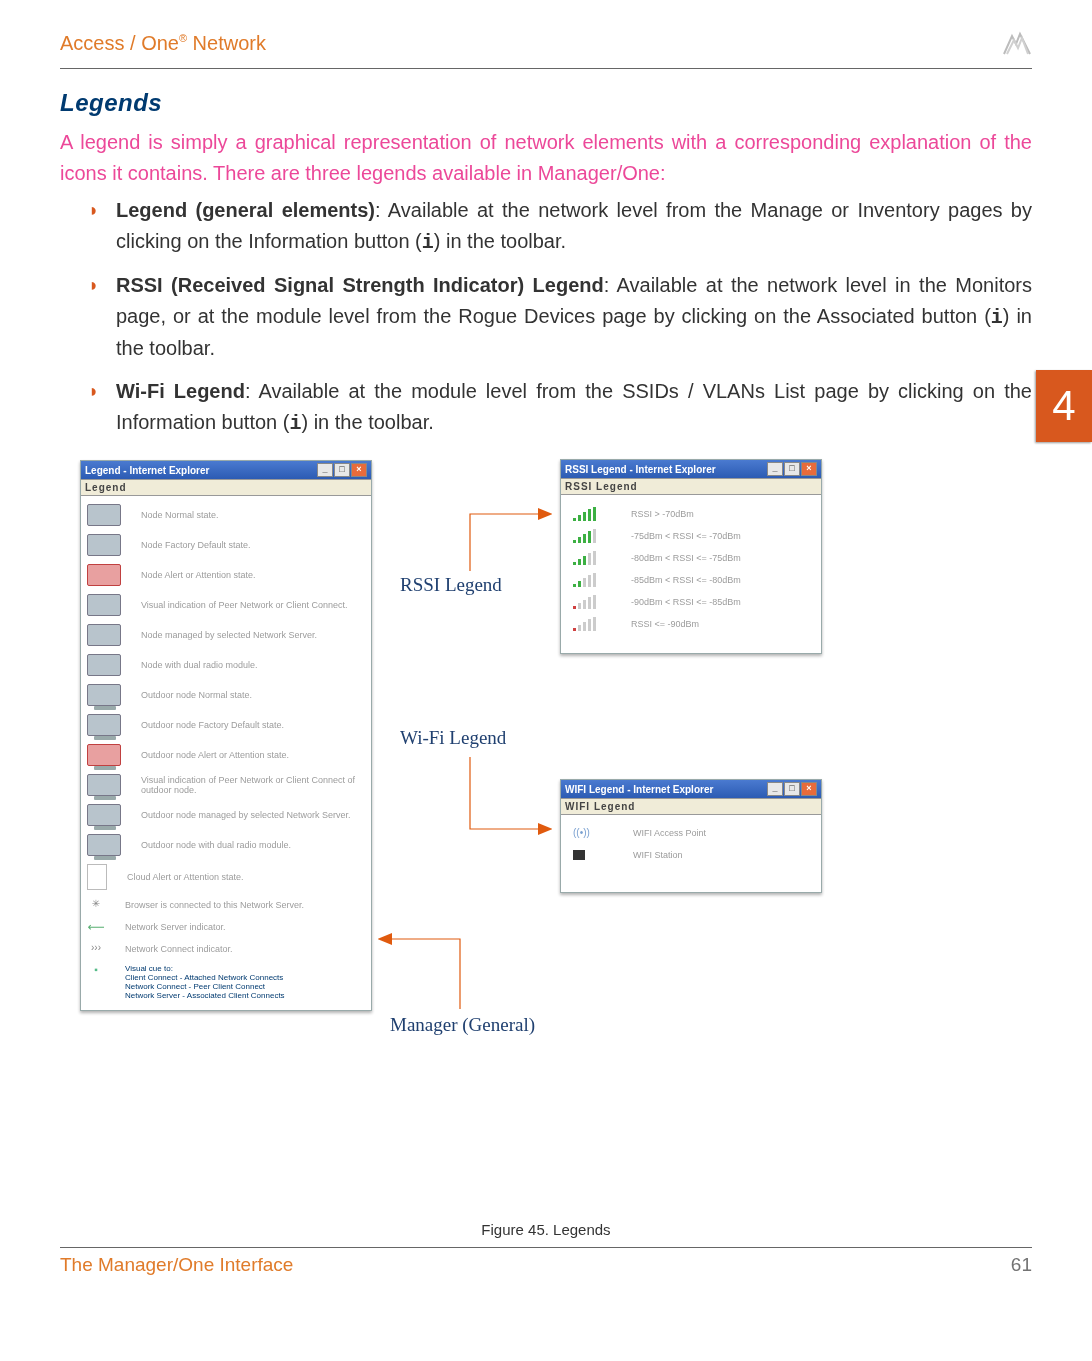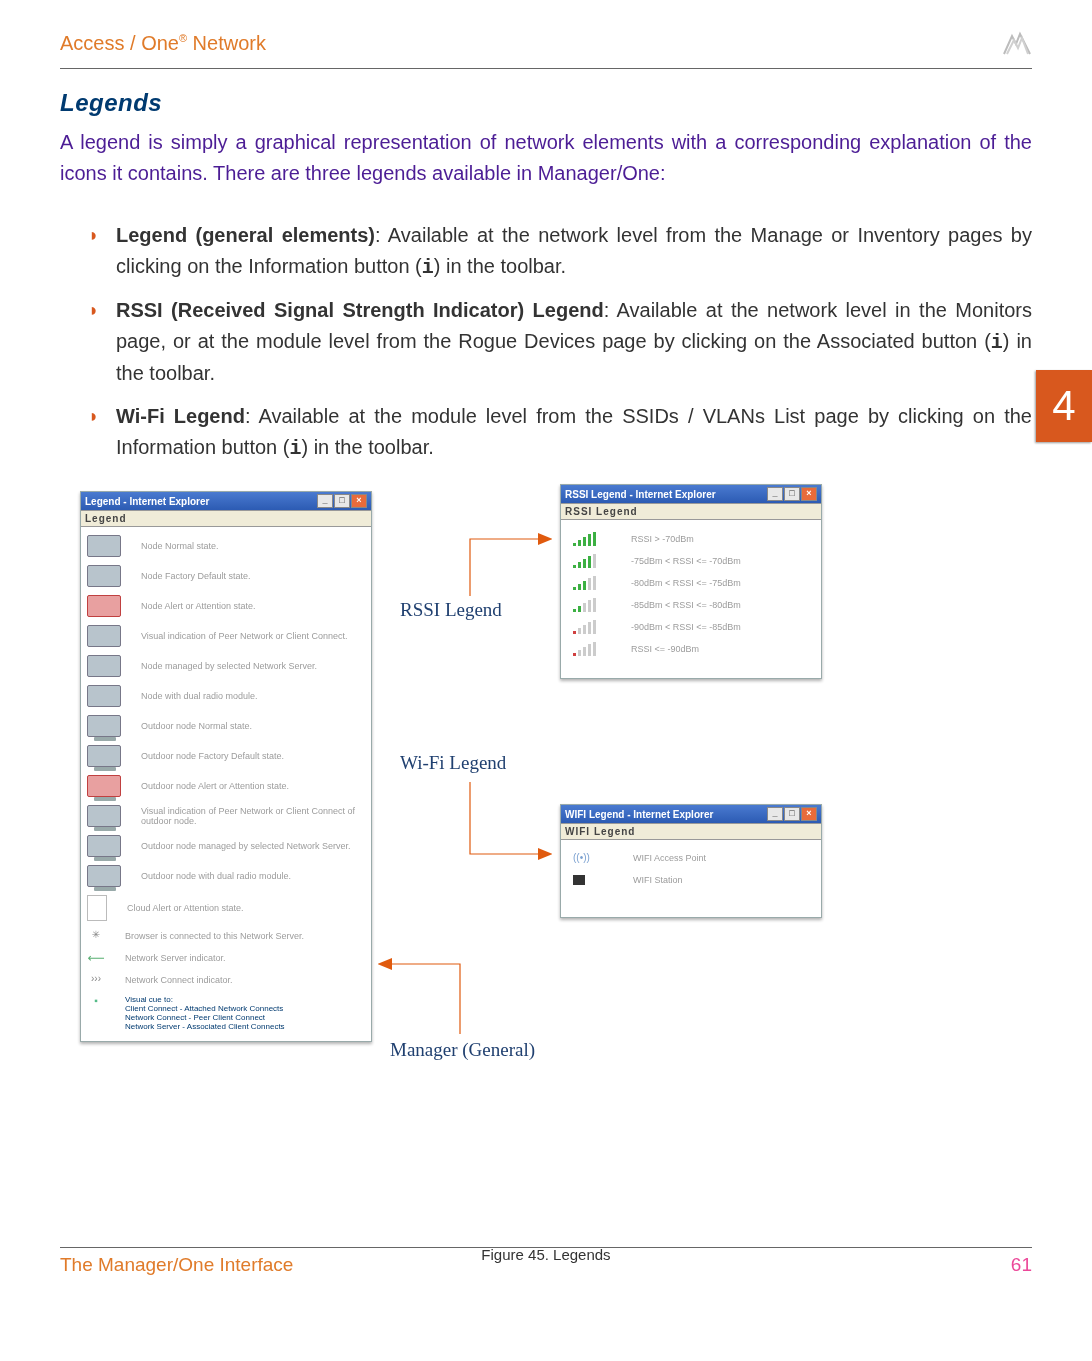--- a/index.html
+++ b/index.html
@@ -44,23 +44,23 @@
     font-style: italic;
     font-weight: bold;
     font-size: 24px;
     margin: 2px 0 10px 0;
     font-family: Verdana, Arial, sans-serif;
     letter-spacing: 0.5px;
   }
   .body-text {
     font-size: 20px;
     line-height: 1.55;
-    color: #4c1d95;
+    color: #ec4899;
     text-align: justify;
-    margin-bottom: 31px;
+    margin-bottom: 6px;
     font-family: 'Optima', 'Candara', 'Segoe UI', sans-serif;
   }
   .bullet-list {
     list-style: none;
     padding: 0 0 0 28px;
     margin: 0;
   }
   .bullet-list li {
     position: relative;
     padding-left: 28px;
@@ -267,21 +267,21 @@
     display: flex;
     justify-content: space-between;
     font-family: Arial, sans-serif;
     font-size: 19px;
     position: absolute;
     bottom: 24px;
     left: 60px;
     right: 60px;
   }
   .footer-left { color: #e07b2a; }
-  .footer-right { color: #ec4899; }
+  .footer-right { color: #737373; }
 </style>
 </head>
 <body>
 
 <div class="page">
 
   <div class="header">
     <div class="header-title">
       <span>Access / One</span><sup>®</sup><span> Network</span>
     </div>
@@ -304,21 +304,21 @@
     <li>
       <b>RSSI (Received Signal Strength Indicator) Legend</b><span>: Available at the network level in the Monitors page, or at the module level from the Rogue Devices page by clicking on the Associated button (</span><span class="mono">i</span><span>) in the toolbar.</span>
     </li>
     <li>
       <b>Wi-Fi Legend</b><span>: Available at the module level from the SSIDs / VLANs List page by clicking on the Information button (</span><span class="mono">i</span><span>) in the toolbar.</span>
     </li>
   </ul>
 
   <div class="figure-area">
 
-    <div class="window" style="left:0; top:7px; width:290px;">
+    <div class="window" style="left:0; top:1px; width:290px;">
       <div class="titlebar">
         <span>Legend - Internet Explorer</span>
         <span class="controls">
           <span>_</span><span>□</span><span class="close">×</span>
         </span>
       </div>
       <div class="legend-header">Legend</div>
       <div class="legend-body">
         <div class="legend-row">
             <div class="node-icon"></div>

